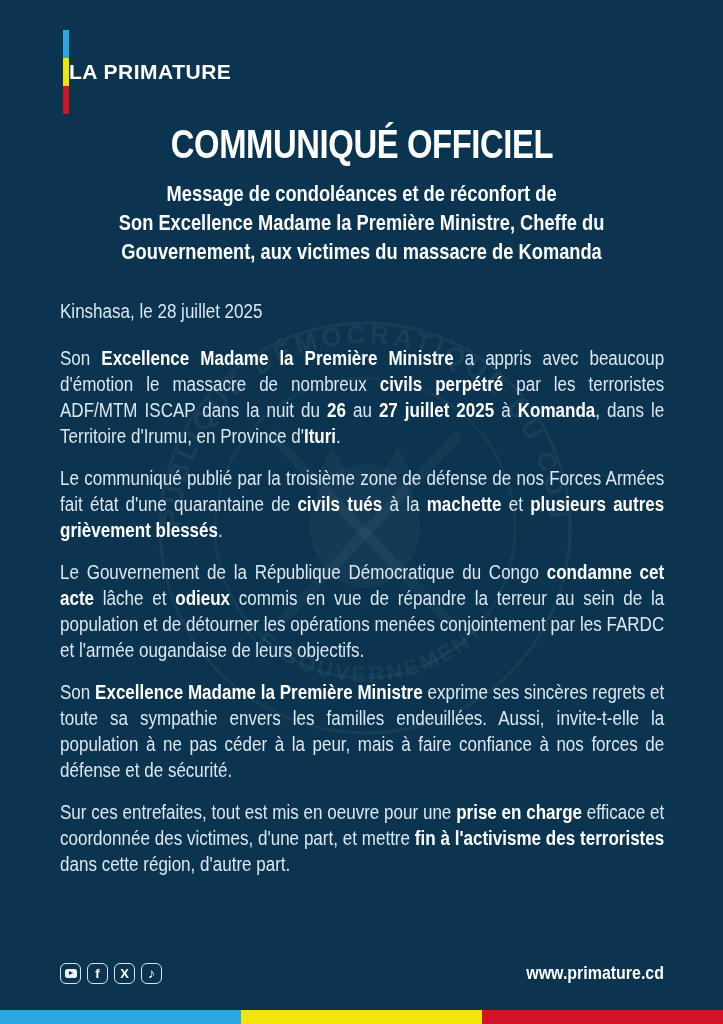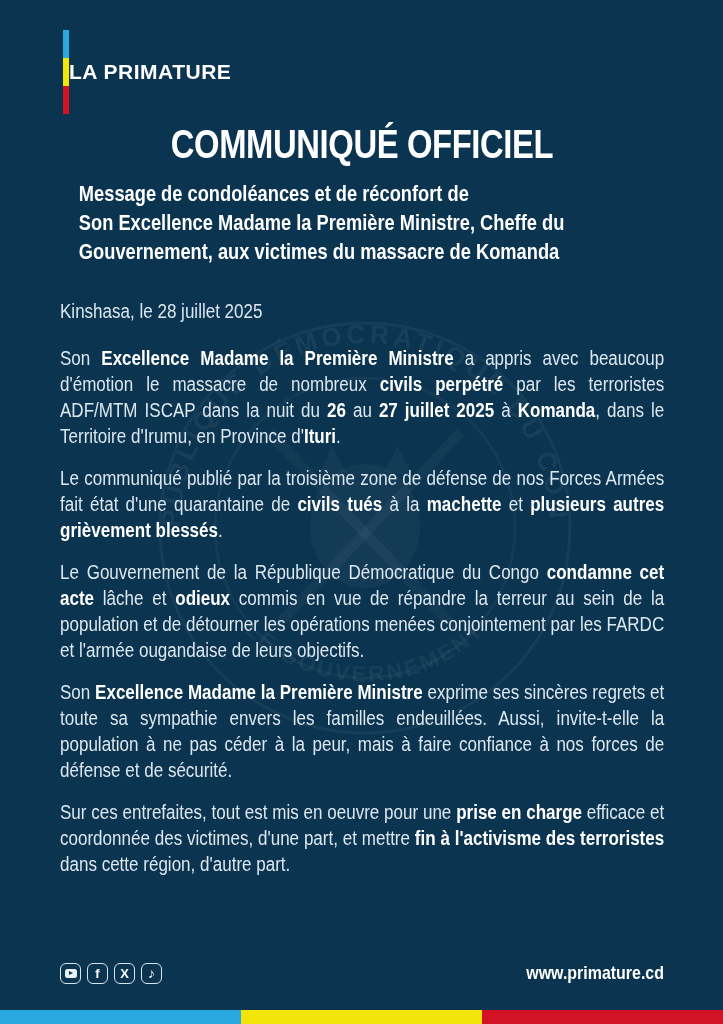--- a/index.html
+++ b/index.html
@@ -18,21 +18,21 @@
 
   
   .brand{position:relative;margin:30px 0 0 63px;display:flex;align-items:center;height:84px;}
   .flagbar{width:6px;height:84px;display:flex;flex-direction:column;flex:none;}
   .flagbar span{flex:1;}
   .brand-name{margin-left:0;font-size:21px;font-weight:bold;letter-spacing:.5px;color:#ffffff;}
 
   
   h1.title{margin:7px 0 0;text-align:center;font-size:41px;font-weight:bold;color:#ffffff;line-height:46px;}
   h1.title .sq{display:inline-block;transform:scaleX(.80);transform-origin:50% 50%;letter-spacing:-.5px;white-space:nowrap;}
-  .subtitle{margin-top:13px;text-align:left;padding-left:36px;}
+  .subtitle{margin-top:13px;text-align:center;}
   .subtitle .sq{display:inline-block;transform:scaleX(.85);transform-origin:50% 50%;
     font-weight:bold;font-size:21.5px;line-height:29px;color:#ffffff;white-space:pre-line;}
 
   
   .copy{
     position:relative;
     margin:31px 0 0 60px;
     width:710px;
     transform:scaleX(.851);transform-origin:0 0;
     font-size:20px;line-height:26px;color:#dde7ef;

